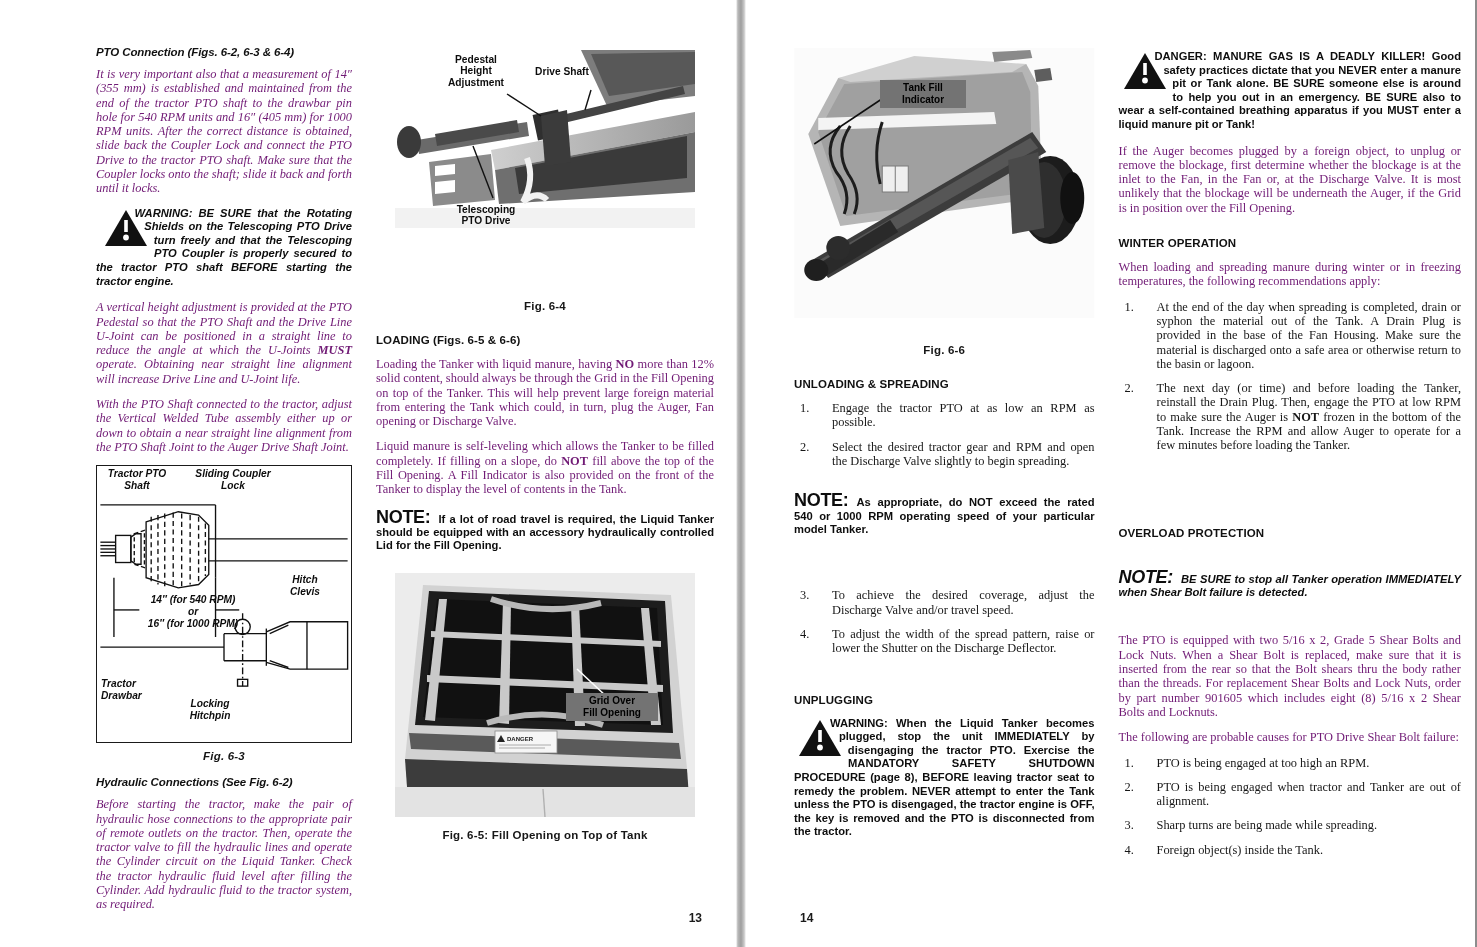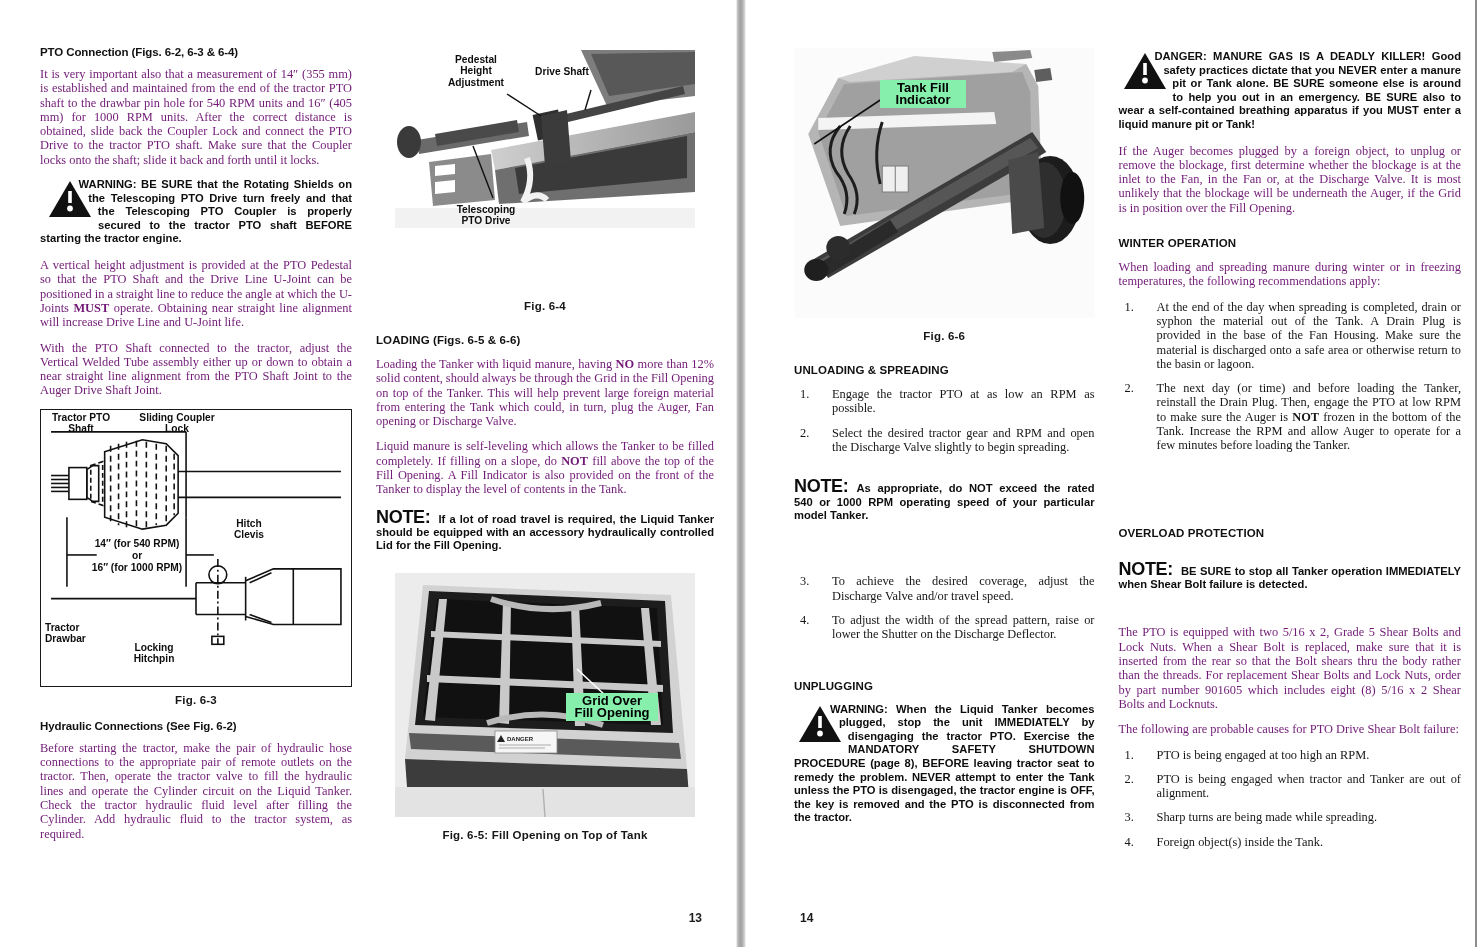--- a/index.html
+++ b/index.html
@@ -42,21 +42,21 @@
     left: 0;
     right: 0;
     bottom: 0;
     display: flex;
   }
   .col {
     width: 50%;
     box-sizing: border-box;
     padding: 0 14px;
   }
-  .page-left .col:first-child  { padding-left: 40px; padding-right: 16px; }
+  .page-left .col:first-child  { padding-left: 96px; padding-right: 16px; font-style: italic; }
   .page-left .col:last-child   { padding-left: 8px;  padding-right: 22px; }
   .page-right .col:first-child { padding-left: 48px; padding-right: 16px; }
   .page-right .col:last-child  { padding-left: 8px;  }
 
   
   h2.sec-serif {
     font-family: "Liberation Sans", sans-serif;
     font-size: 11.5px;
     font-weight: bold;
     margin: 0 0 9px 0;
@@ -139,24 +139,24 @@
     font-family: "Liberation Sans", sans-serif;
     font-weight: bold;
     font-size: 10.2px;
     line-height: 11.4px;
     text-align: center;
     color: #0d0d0d;
     white-space: pre-line;
   }
   .lbl-box {
     position: absolute;
-    background: #86efac;
-    font-family: "Liberation Sans", sans-serif;
-    font-weight: bold;
-    font-size: 13px;
+    background: #737373;
+    font-family: "Liberation Sans", sans-serif;
+    font-weight: bold;
+    font-size: 10px;
     line-height: 12px;
     text-align: center;
     color: #000;
     padding: 2px 4px;
     white-space: pre-line;
     border: 0;
   }
   .photo {
     position: relative;
     overflow: hidden;
@@ -441,21 +441,21 @@
 
             <path d="M198 4 L236 2 L238 10 L200 14 Z" fill="#8a8a8a"></path>
             <path d="M240 22 L256 20 L258 32 L242 34 Z" fill="#5e5e5e"></path>
 
             <path d="M20 96 L86 52" stroke="#111" stroke-width="1.6" fill="none"></path>
           </svg>
           <div class="lbl-box" style="left:86px; top:32px; width:78px;">Tank Fill
 Indicator</div>
         </div>
 
-        <div class="fig-cap" style="margin-top:12px; margin-bottom:22px;">Fig. 6-6</div>
+        <div class="fig-cap" style="margin-top:26px; margin-bottom:22px;">Fig. 6-6</div>
 
         <h2 class="sec-caps">UNLOADING &amp; SPREADING</h2>
 
         <ol class="numlist">
           <li>
             <span class="num">1.</span><span>Engage the tractor PTO at as low an RPM as possible.</span>
           </li>
           <li>
             <span class="num">2.</span><span>Select the desired tractor gear and RPM and open the Discharge Valve slightly to begin spreading.</span>
           </li>
@@ -506,21 +506,21 @@
           <li>
             <span class="num">1.</span><span>At the end of the day when spreading is completed, drain or syphon the material out of the Tank. A Drain Plug is provided in the base of the Fan Housing. Make sure the material is discharged onto a safe area or otherwise return to the basin or lagoon.</span>
           </li>
           <li>
             <span class="num">2.</span><span>The next day (or time) and before loading the Tanker, reinstall the Drain Plug. Then, engage the PTO at low RPM to make sure the Auger is </span><span class="b">NOT</span><span> frozen in the bottom of the Tank. Increase the RPM and allow Auger to operate for a few minutes before loading the Tanker.</span>
           </li>
         </ol>
 
         <h2 class="sec-caps" style="margin-top:74px;">OVERLOAD PROTECTION</h2>
 
-        <div class="note" style="margin-top:24px;">
+        <div class="note" style="margin-top:32px;font-style:italic;">
           <span class="note-kw">NOTE:</span><span>BE SURE to stop all Tanker operation IMMEDIATELY when Shear Bolt failure is detected.</span>
         </div>
 
         <p class="body" style="margin-top:34px;">The PTO is equipped with two 5/16 x 2, Grade 5 Shear Bolts and Lock Nuts. When a Shear Bolt is replaced, make sure that it is inserted from the rear so that the Bolt shears thru the body rather than the threads. For replacement Shear Bolts and Lock Nuts, order by part number 901605 which includes eight (8) 5/16 x 2 Shear Bolts and Locknuts.</p>
 
         <p class="body">The following are probable causes for PTO Drive Shear Bolt failure:</p>
 
         <ol class="numlist">
           <li>
             <span class="num">1.</span><span>PTO is being engaged at too high an RPM.</span>

